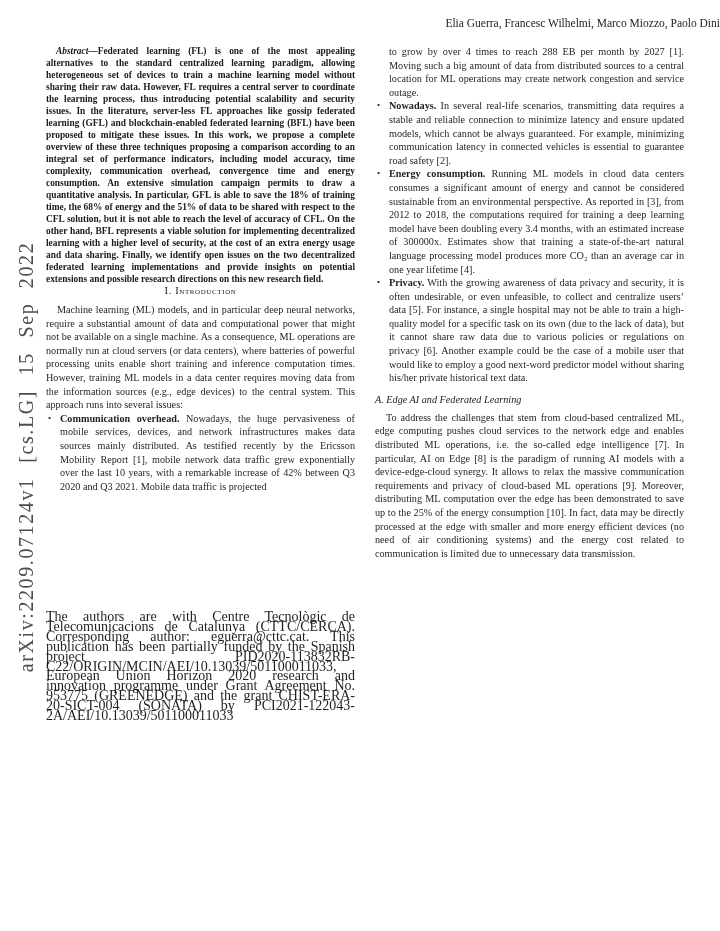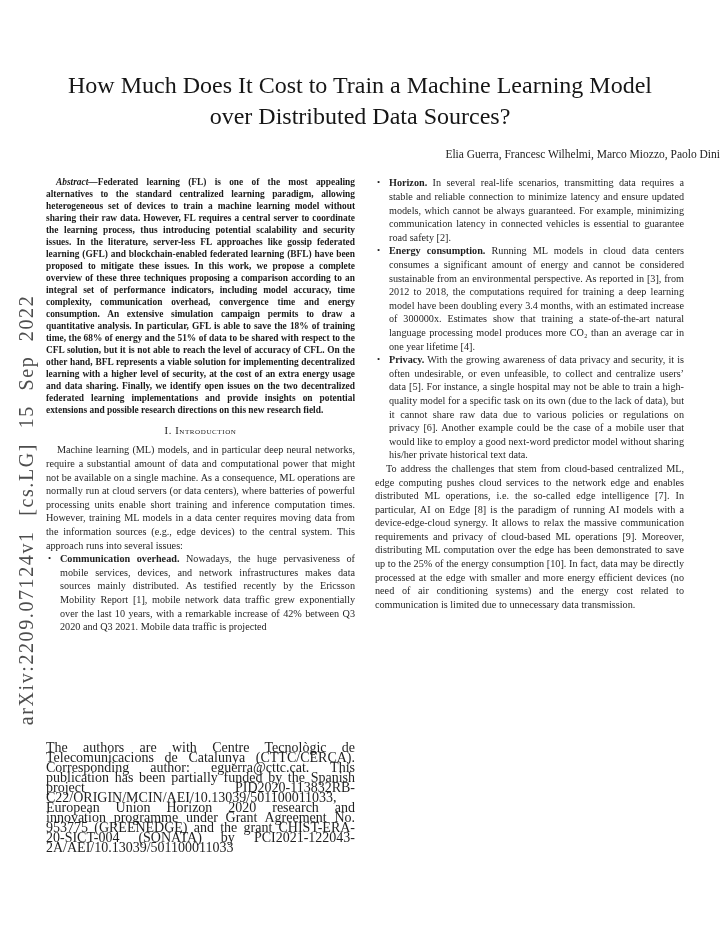--- a/index.html
+++ b/index.html
@@ -61,21 +61,21 @@
   }
   .abs-label { font-style: italic; }
   .index-terms { margin-top: 0; }
 
   .section-heading {
     text-align: center;
     font-size: 10.6px;
     font-weight: normal;
     font-variant: small-caps;
     letter-spacing: 0.6px;
-    margin: 9px 0 7px 0;
+    margin: 0 0 7px 0;
     color: #1a1a1a;
   }
   .subsection-heading {
     font-size: 10.2px;
     font-weight: normal;
     font-style: italic;
     margin: 9px 0 6px 0;
     color: #1a1a1a;
   }
 
@@ -110,21 +110,20 @@
     color: #1f1f1f;
   }
 </style>
 </head>
 <body>
 
 <div class="page">
 
   <div class="watermark">arXiv:2209.07124v1 [cs.LG] 15 Sep 2022</div>
 
-  <h1 class="title">How Much Does It Cost to Train a Machine Learning Model over Distributed Data Sources?</h1>
 
   <div class="authors">Elia Guerra, Francesc Wilhelmi, Marco Miozzo, Paolo Dini</div>
 
   <div class="columns">
 
     <div class="col col-left">
       <p class="abstract"><span class="abs-label">Abstract—</span><span>Federated learning (FL) is one of the most appealing alternatives to the standard centralized learning paradigm, allowing heterogeneous set of devices to train a machine learning model without sharing their raw data. However, FL requires a central server to coordinate the learning process, thus introducing potential scalability and security issues. In the literature, server-less FL approaches like gossip federated learning (GFL) and blockchain-enabled federated learning (BFL) have been proposed to mitigate these issues. In this work, we propose a complete overview of these three techniques proposing a comparison according to an integral set of performance indicators, including model accuracy, time complexity, communication overhead, convergence time and energy consumption. An extensive simulation campaign permits to draw a quantitative analysis. In particular, GFL is able to save the 18% of training time, the 68% of energy and the 51% of data to be shared with respect to the CFL solution, but it is not able to reach the level of accuracy of CFL. On the other hand, BFL represents a viable solution for implementing decentralized learning with a higher level of security, at the cost of an extra energy usage and data sharing. Finally, we identify open issues on the two decentralized federated learning implementations and provide insights on potential extensions and possible research directions on this new research field.</span></p>
 
 
       <h2 class="section-heading">I. Introduction</h2>
@@ -132,26 +131,28 @@
       <p class="para indent">Machine learning (ML) models, and in particular deep neural networks, require a substantial amount of data and computational power that might not be available on a single machine. As a consequence, ML operations are normally run at cloud servers (or data centers), where batteries of powerful processing units enable short training and inference computation times. However, training ML models in a data center requires moving data from the information sources (e.g., edge devices) to the central system. This approach runs into several issues:</p>
 
       <ul class="bullets">
         <li><span class="marker">•</span><b>Communication overhead.</b> <span>Nowadays, the huge pervasiveness of mobile services, devices, and network infrastructures makes data sources mainly distributed. As testified recently by the Ericsson Mobility Report [1], mobile network data traffic grew exponentially over the last 10 years, with a remarkable increase of 42% between Q3 2020 and Q3 2021. Mobile data traffic is projected</span></li>
       </ul>
 
       <div class="footnote">The authors are with Centre Tecnològic de Telecomunicacions de Catalunya (CTTC/CERCA). Corresponding author: eguerra@cttc.cat. This publication has been partially funded by the Spanish project PID2020-113832RB-C22/ORIGIN/MCIN/AEI/10.13039/501100011033, European Union Horizon 2020 research and innovation programme under Grant Agreement No. 953775 (GREENEDGE) and the grant CHIST-ERA-20-SICT-004 (SONATA) by PCI2021-122043-2A/AEI/10.13039/501100011033</div>
     </div>
 
     <div class="col col-right">
+      <p class="para cont">to grow by over 4 times to reach 288 EB per month by 2027 [1]. Moving such a big amount of data from distributed sources to a central location for ML operations may create network congestion and service outage.</p>
 
       <ul class="bullets">
-        <li><span class="marker">•</span><b>Horizon.</b> <span>In several real-life scenarios, transmitting data requires a stable and reliable connection to minimize latency and ensure updated models, which cannot be always guaranteed. For example, minimizing communication latency in connected vehicles is essential to guarantee road safety [2].</span></li>
+        <li><span class="marker">•</span><b>Nowadays.</b> <span>In several real-life scenarios, transmitting data requires a stable and reliable connection to minimize latency and ensure updated models, which cannot be always guaranteed. For example, minimizing communication latency in connected vehicles is essential to guarantee road safety [2].</span></li>
         <li><span class="marker">•</span><b>Energy consumption.</b> <span>Running ML models in cloud data centers consumes a significant amount of energy and cannot be considered sustainable from an environmental perspective. As reported in [3], from 2012 to 2018, the computations required for training a deep learning model have been doubling every 3.4 months, with an estimated increase of 300000x. Estimates show that training a state-of-the-art natural language processing model produces more CO₂ than an average car in one year lifetime [4].</span></li>
         <li><span class="marker">•</span><b>Privacy.</b> <span>With the growing awareness of data privacy and security, it is often undesirable, or even unfeasible, to collect and centralize users’ data [5]. For instance, a single hospital may not be able to train a high-quality model for a specific task on its own (due to the lack of data), but it cannot share raw data due to various policies or regulations on privacy [6]. Another example could be the case of a mobile user that would like to employ a good next-word predictor model without sharing his/her private historical text data.</span></li>
       </ul>
 
+      <h3 class="subsection-heading">A. Edge AI and Federated Learning</h3>
 
       <p class="para indent">To address the challenges that stem from cloud-based centralized ML, edge computing pushes cloud services to the network edge and enables distributed ML operations, i.e. the so-called edge intelligence [7]. In particular, AI on Edge [8] is the paradigm of running AI models with a device-edge-cloud synergy. It allows to relax the massive communication requirements and privacy of cloud-based ML operations [9]. Moreover, distributing ML computation over the edge has been demonstrated to save up to the 25% of the energy consumption [10]. In fact, data may be directly processed at the edge with smaller and more energy efficient devices (no need of air conditioning systems) and the energy cost related to communication is limited due to unnecessary data transmission.</p>
 
     </div>
 
   </div>
 </div>
 
 </body></html>

